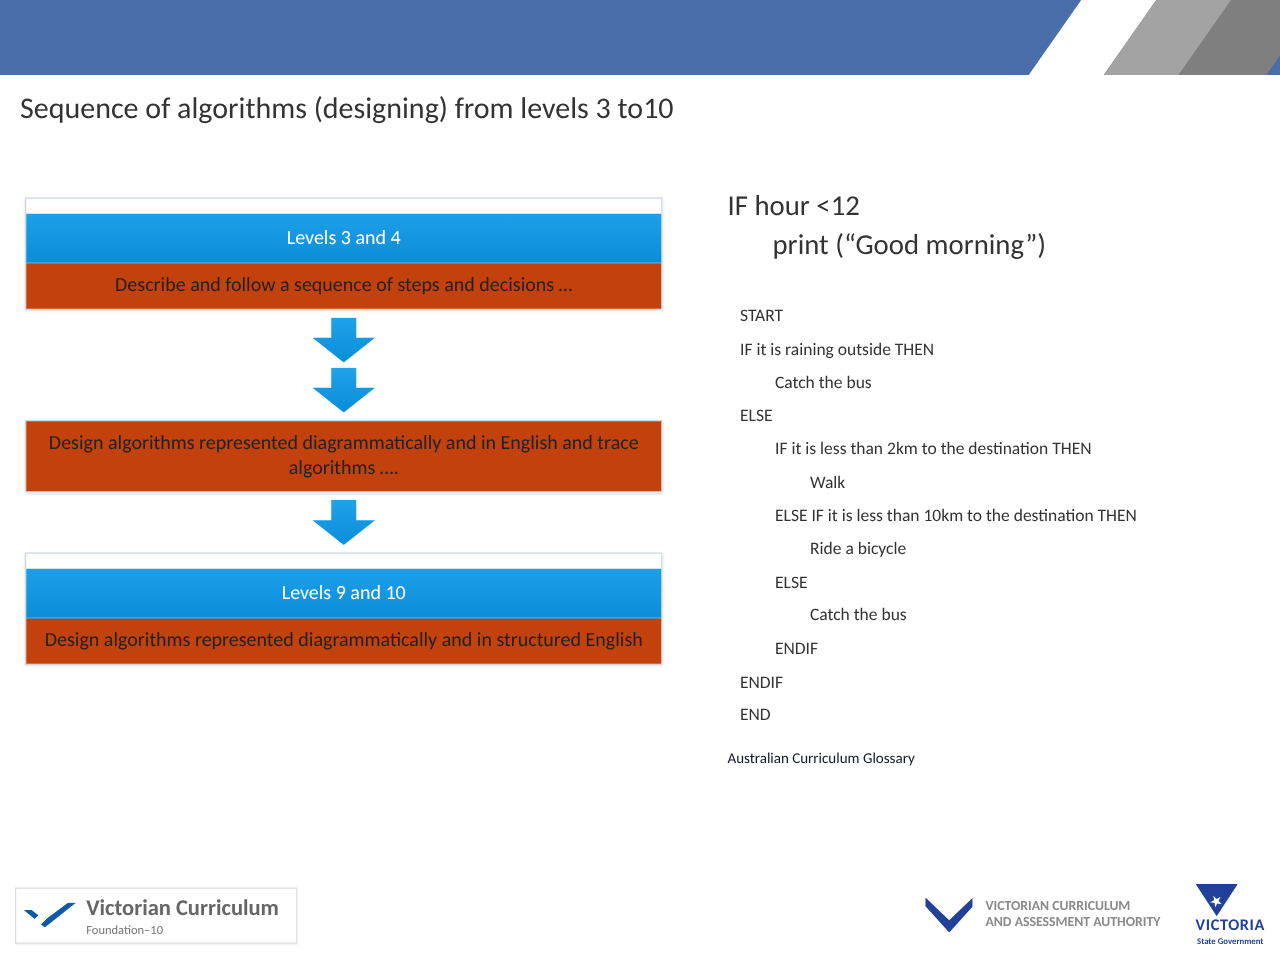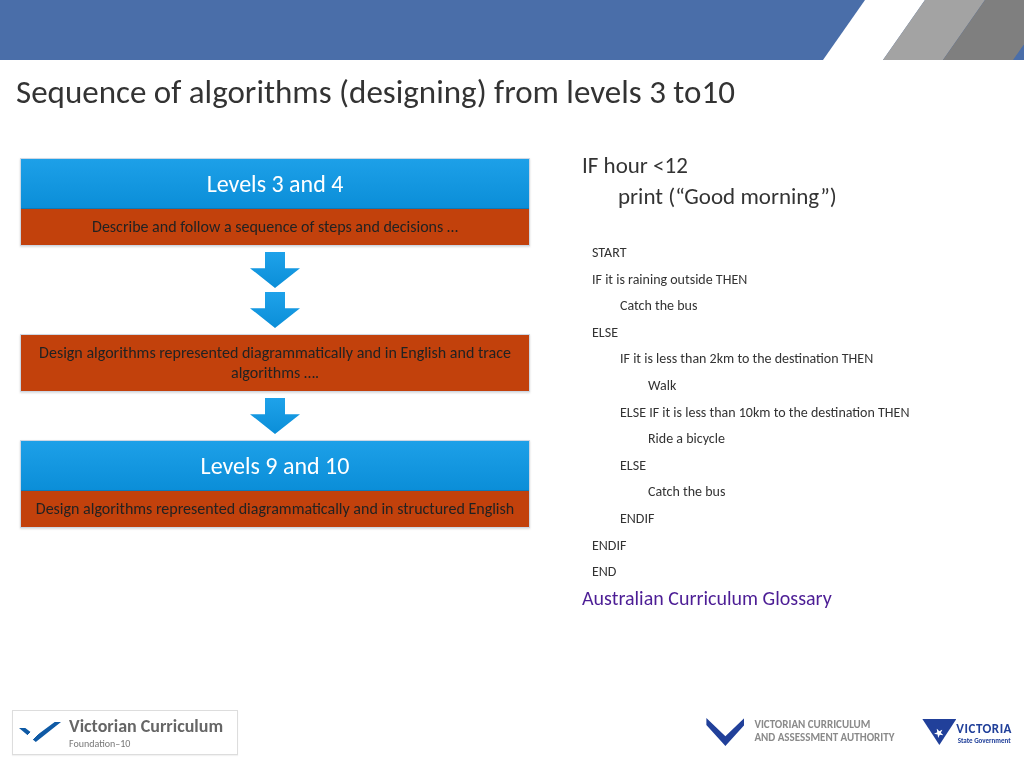--- a/index.html
+++ b/index.html
@@ -31,43 +31,44 @@
     top: 0; height: 60px;
     transform: skewX(-35deg);
   }
   .stripe1 { right: 120px; width: 60px; background: #fff; }
   .stripe2 { right: 60px; width: 60px; background: #a3a3a3; }
   .stripe3 { right: -10px; width: 70px; background: #7f7f7f; }
 
   .title {
     position: absolute;
     top: 72px; left: 16px;
-    font-size: 33px;
+    font-size: 24px;
     color: #333;
     font-weight: 400;
   }
 
   .left-col {
     position: absolute;
     top: 158px; left: 20px;
     width: 510px;
   }
   .card {
     width: 100%;
     border: 1px solid #cdd7e4;
     margin-bottom: 8px;
     box-shadow: 0 1px 2px rgba(0,0,0,0.15);
   }
   .card-head {
     background: linear-gradient(#1da0e8, #0b8ed8);
     color: #fff;
     text-align: center;
-    font-size: 24px;
+    font-size: 16px;
     padding: 10px 2px;
     border-bottom: 1px solid #0c79b8;
+    margin-top: 12px;
   }
   .card-body {
     background: #c2410c;
     color: #222;
     text-align: center;
     font-size: 16px;
     padding: 8px 12px;
     line-height: 1.25;
   }
   .arrow-wrap {
@@ -102,22 +103,23 @@
   .pseudo {
     font-size: 14px;
     color: #333;
     line-height: 1.9;
     margin-left: 10px;
   }
   .pseudo .i1 { padding-left: 28px; display: block; }
   .pseudo .i2 { padding-left: 56px; display: block; }
 
   .glossary {
-    font-size: 20px;
-    color: #4c1d95;
+    font-size: 12px;
+    color: #0f172a;
+    margin-top: 14px;
     margin-left: 0;
   }
 
   .footer {
     position: absolute;
     bottom: 6px; left: 12px; right: 12px;
     height: 60px;
     display: flex;
     justify-content: space-between;
     align-items: center;
@@ -155,21 +157,21 @@
   }
   .vcaa-mark::after {
     content:"";
     position:absolute; left:35%; top:18%;
     width:30%; height:30%;
     background:#7bb342;
     clip-path: polygon(0 0, 100% 0, 50% 100%);
   }
 
   .vic-mark {
-    display: flex; align-items: flex-end;
+    display: flex; flex-direction: column; align-items: flex-start;
     color: #21409a;
   }
   .vic-triangle {
     width: 34px; height: 26px;
     background: #21409a;
     clip-path: polygon(0 0, 100% 0, 50% 100%);
     position: relative;
   }
   .vic-triangle::after{
     content:"";

